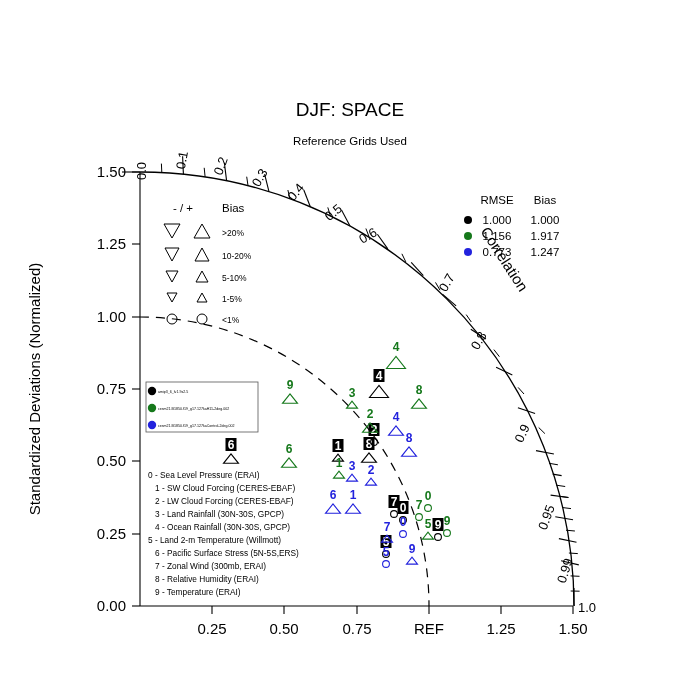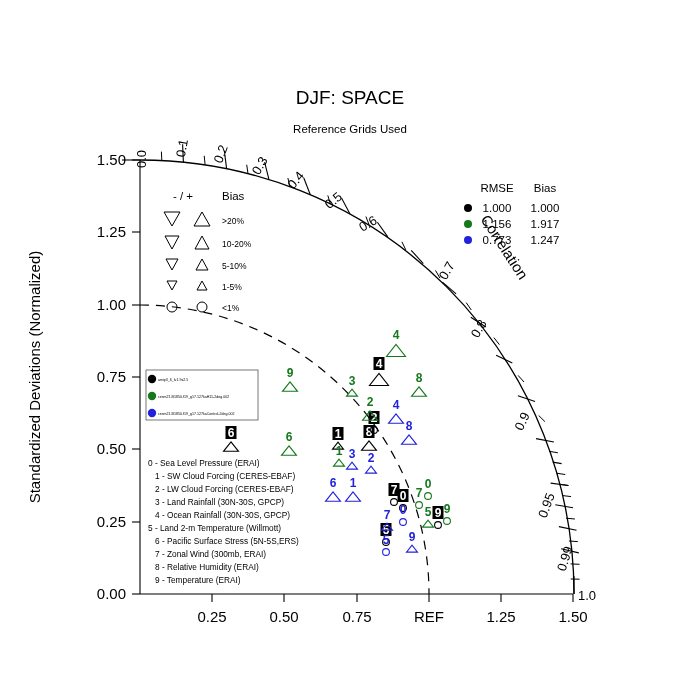--- a/index.html
+++ b/index.html
@@ -1,21 +1,21 @@
 <!DOCTYPE html>
 <html><head>
 <meta charset="utf-8">
 <style>
   html,body{margin:0;padding:0;}
   body{
     width:700px;height:700px;background:#ffffff;
     font-family:"Liberation Sans", sans-serif;
     color:#000;overflow:hidden;position:relative;
   }
-  #root{position:absolute;inset:0;}
+  #root{position:absolute;inset:0;margin-top:12px;}
   svg{position:absolute;left:0;top:0;}
   .ttl{font-size:19px;fill:#000;}
   .sub{font-size:11.5px;fill:#000;}
   .axlab{font-size:15px;fill:#000;}
   .tick{font-size:15px;fill:#000;}
   .corlab{font-size:13px;fill:#000;}
   .corttl{font-size:15px;fill:#000;}
   .legsm{font-size:8.5px;fill:#000;}
   .legnum{font-size:11.5px;fill:#000;}
   .leghd{font-size:11.5px;fill:#000;}

